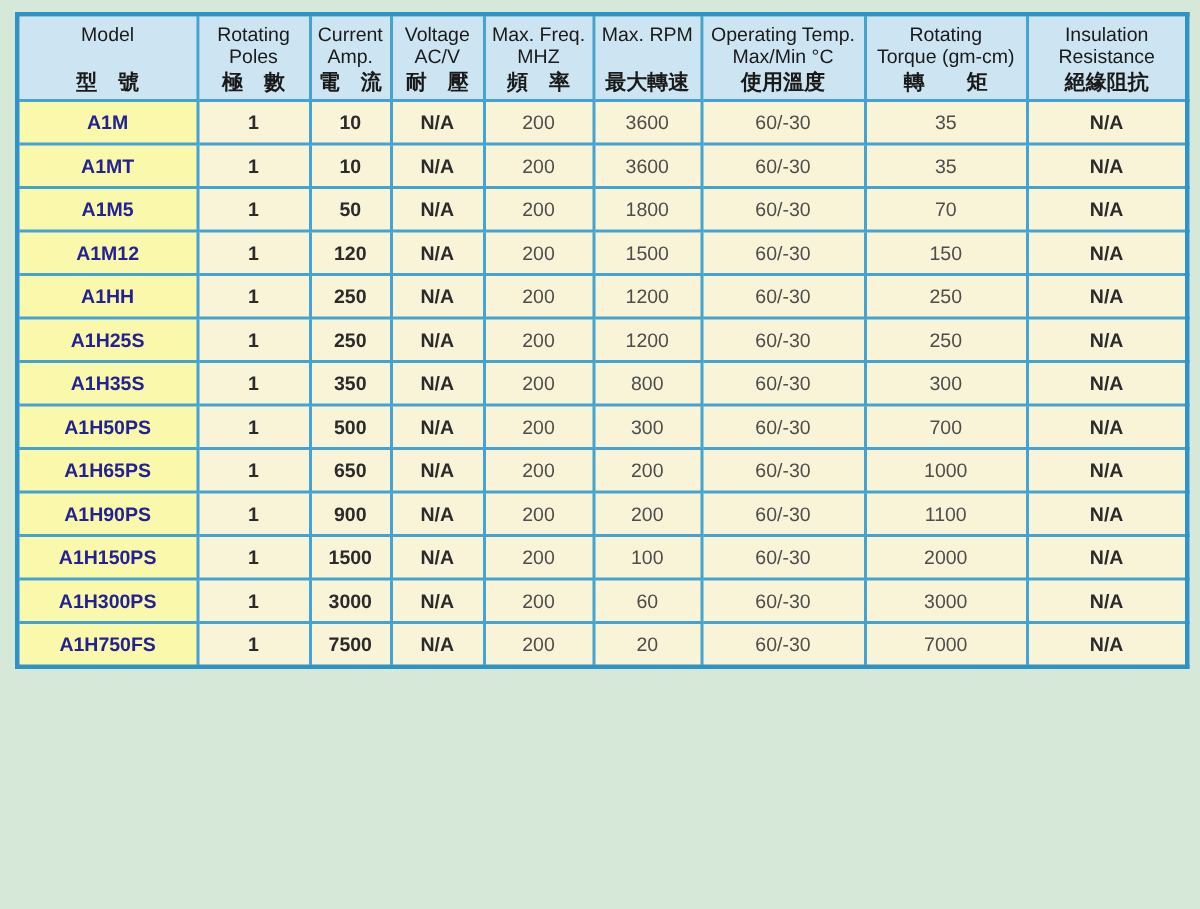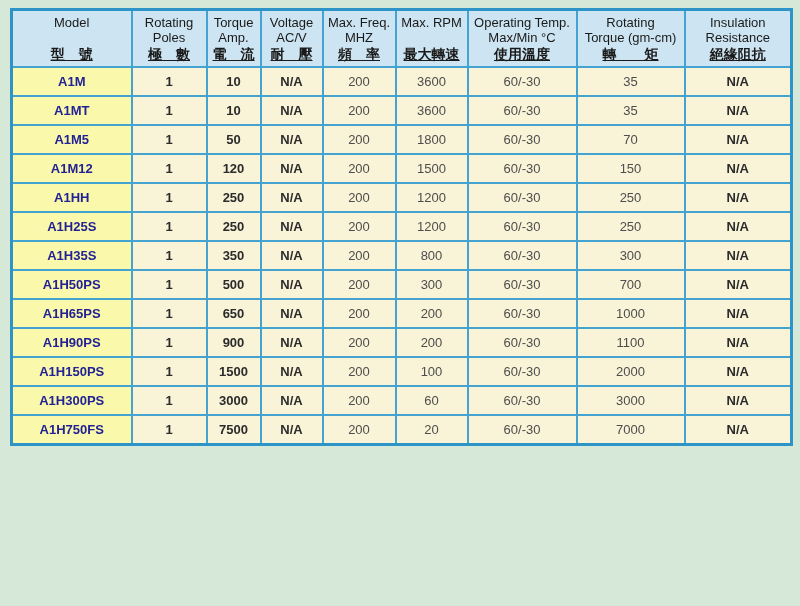--- a/index.html
+++ b/index.html
@@ -52,21 +52,20 @@
   .hcell .en {
     font-size: 13px;
     line-height: 15px;
     white-space: pre-line;
   }
   .hcell .zh {
     font-size: 14px;
     line-height: 16px;
     font-weight: bold;
     white-space: pre;
-    text-decoration: underline;
   }
   tbody td {
     height: 27px;
     font-size: 13px;
   }
   td.c-model {
     background: var(--model-col-bg, #faf8ab);
     color: var(--model-text, #222294);
     font-weight: bold;
     font-size: 13px;
@@ -106,21 +105,21 @@
         </th>
         <th>
           <div class="hcell">
             <div class="en">Rotating
 Poles</div>
             <div class="zh">極　數</div>
           </div>
         </th>
         <th>
           <div class="hcell">
-            <div class="en">Torque
+            <div class="en">Current
 Amp.</div>
             <div class="zh">電　流</div>
           </div>
         </th>
         <th>
           <div class="hcell">
             <div class="en">Voltage
 AC/V</div>
             <div class="zh">耐　壓</div>
           </div>

